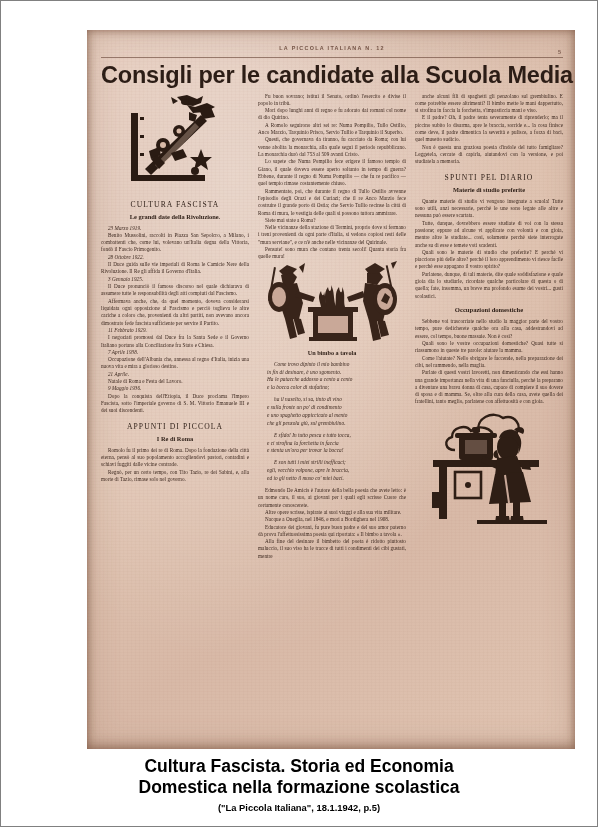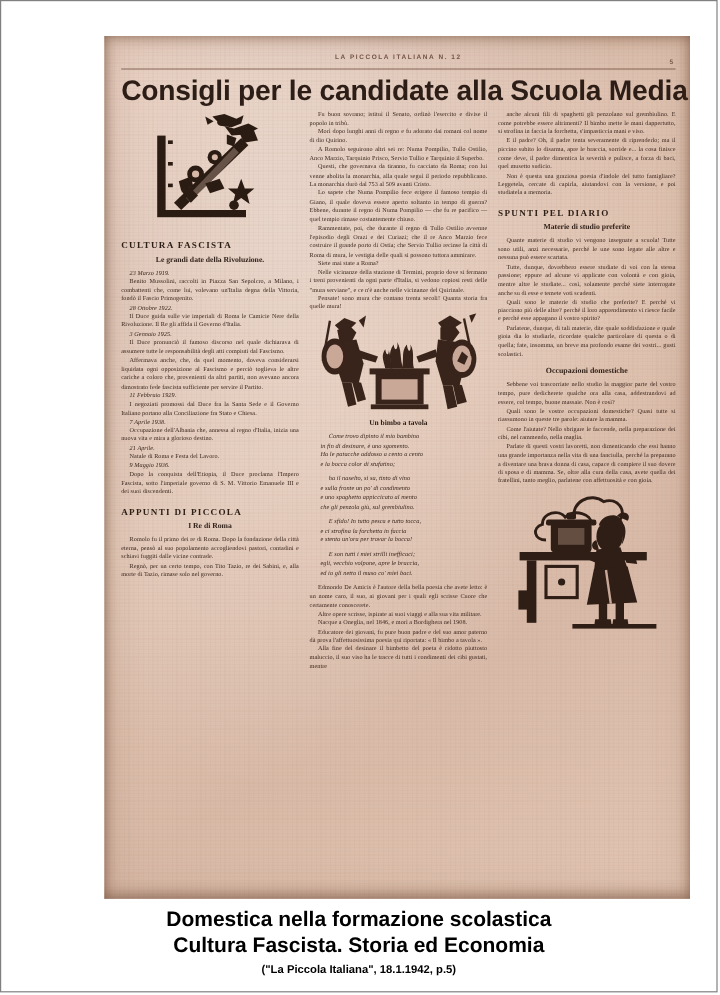--- a/index.html
+++ b/index.html
@@ -134,23 +134,24 @@
     color: #3a261d;
     text-align: justify;
     margin: 0 0 0 0;
     text-indent: 7px;
     letter-spacing: .05px;
   }
   .col p + p { margin-top: 0px; }
 
   .sec-head {
     font-family: "Liberation Serif", serif;
-    font-weight: 700;
+    font-weight: 400;
     font-size: 7.6px;
     letter-spacing: 1.1px;
+    text-align: center;
     color: #2d1e16;
     margin: 7px 0 4px 0;
     text-indent: 0;
   }
   .sub-head {
     font-family: "Liberation Serif", serif;
     font-weight: 700;
     font-size: 6.4px;
     text-align: center;
     color: #2d1e16;
@@ -455,18 +456,18 @@
               </g>
             </svg>
           </div>
         </div>
 
       </div>
     </div>
   </div>
 
   <div id="caption-block">
+    <div class="cap-main">Cultura Fascista. Storia ed Economia</div>
     <div class="cap-main">Domestica nella   formazione scolastica</div>
-    <div class="cap-main">Cultura Fascista. Storia ed Economia</div>
     <div class="cap-sub">("La Piccola Italiana", 18.1.1942, p.5)</div>
   </div>
 
 </div>
 
 </body></html>

